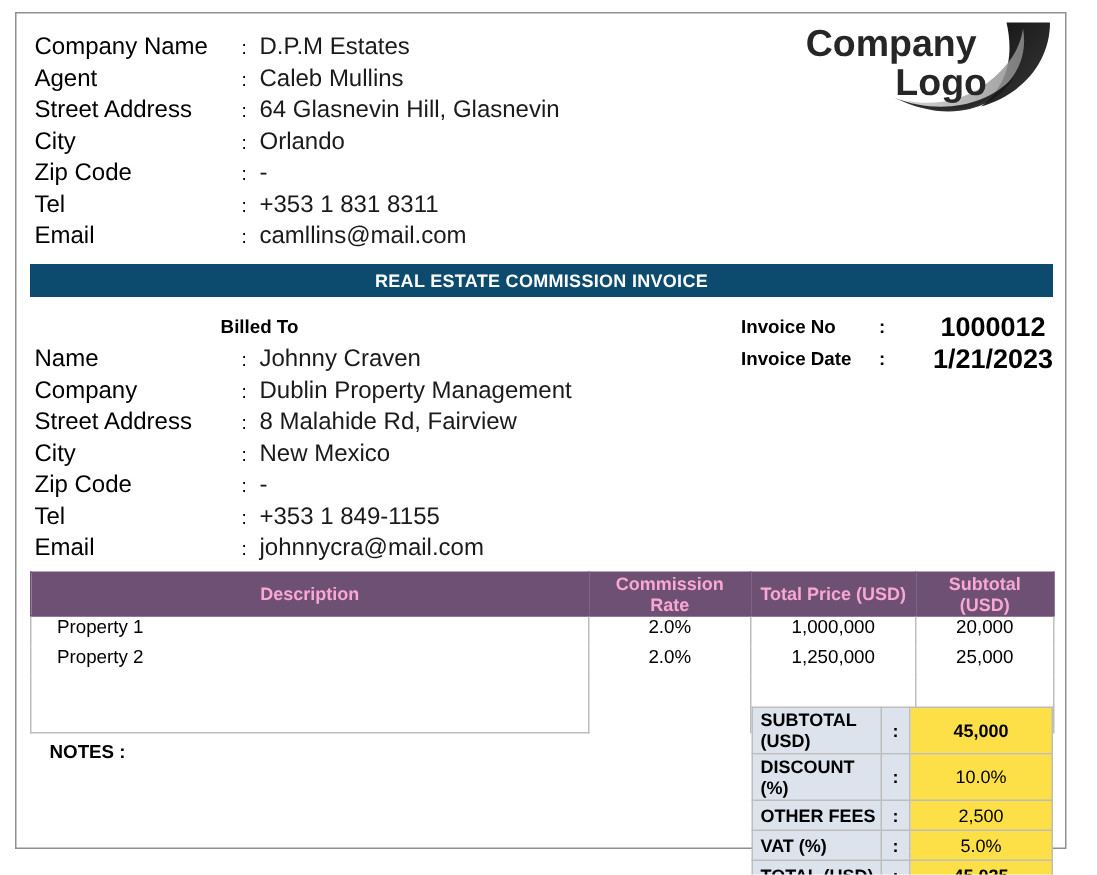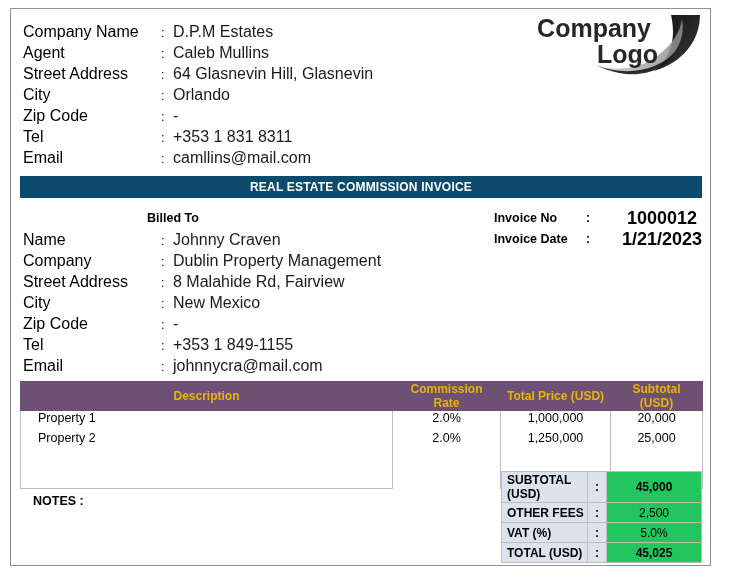--- a/index.html
+++ b/index.html
@@ -139,21 +139,21 @@
   #items-table {
     position: absolute;
     left: 9px;
     top: 372px;
     width: 682px;
     border-collapse: collapse;
     table-layout: fixed;
   }
   #items-table th {
     background: #6d5074;
-    color: #eab308;
+    color: #f9a8d4;
     font-weight: bold;
     font-size: 12px;
     height: 19px;
     padding: 0 4px;
     border: 1px solid #6d5074;
     box-sizing: border-box;
   }
   #items-table td {
     font-size: 12.5px;
     height: 20px;
@@ -208,21 +208,21 @@
     font-weight: bold;
     text-align: center;
     border-left: none;
     border-right: 1px solid #bdbdbd;
     width: 19px;
   }
   td.tot-value {
     text-align: center;
     font-size: 12.5px;
     border-left: none;
-    background: #22c55e;
+    background: #fde047;
   }
   tr.total-row td.tot-value { font-weight: bold; }
   tr.subtotal-row td.tot-value { font-weight: bold; }
 </style>
 </head>
 <body>
 
 <div id="invoice-frame">
 
   <div id="logo-block">
@@ -379,20 +379,25 @@
   <div id="notes-label">NOTES :</div>
 
   <table id="totals-table">
     <tbody>
       <tr class="subtotal-row">
         <td class="tot-label">SUBTOTAL (USD)</td>
         <td class="tot-colon">:</td>
         <td class="tot-value">45,000</td>
       </tr>
       <tr>
+        <td class="tot-label">DISCOUNT (%)</td>
+        <td class="tot-colon">:</td>
+        <td class="tot-value">10.0%</td>
+      </tr>
+      <tr>
         <td class="tot-label">OTHER FEES</td>
         <td class="tot-colon">:</td>
         <td class="tot-value">2,500</td>
       </tr>
       <tr>
         <td class="tot-label">VAT (%)</td>
         <td class="tot-colon">:</td>
         <td class="tot-value">5.0%</td>
       </tr>
       <tr class="total-row">

